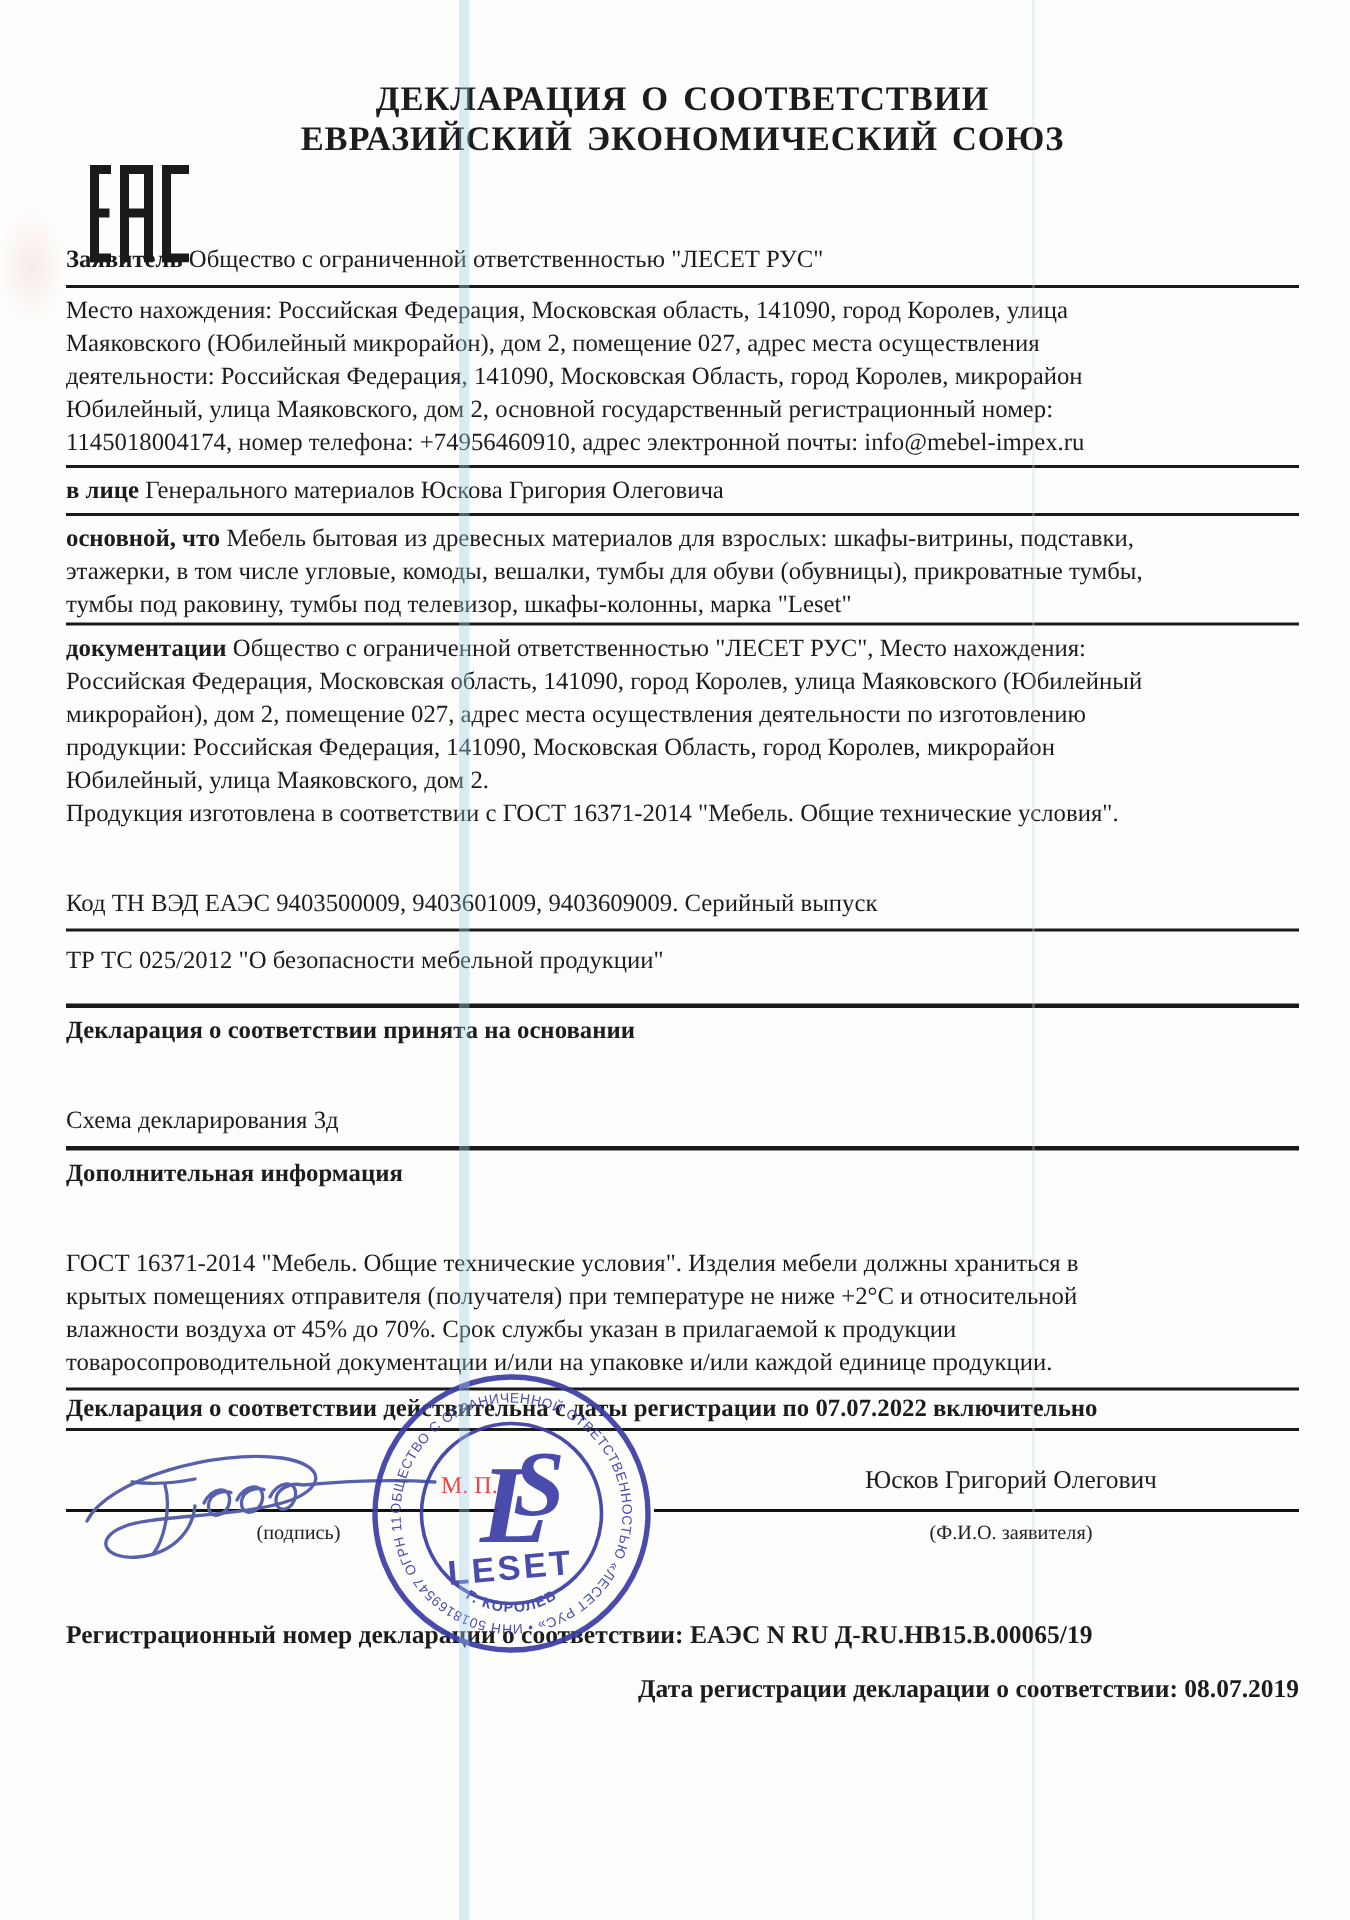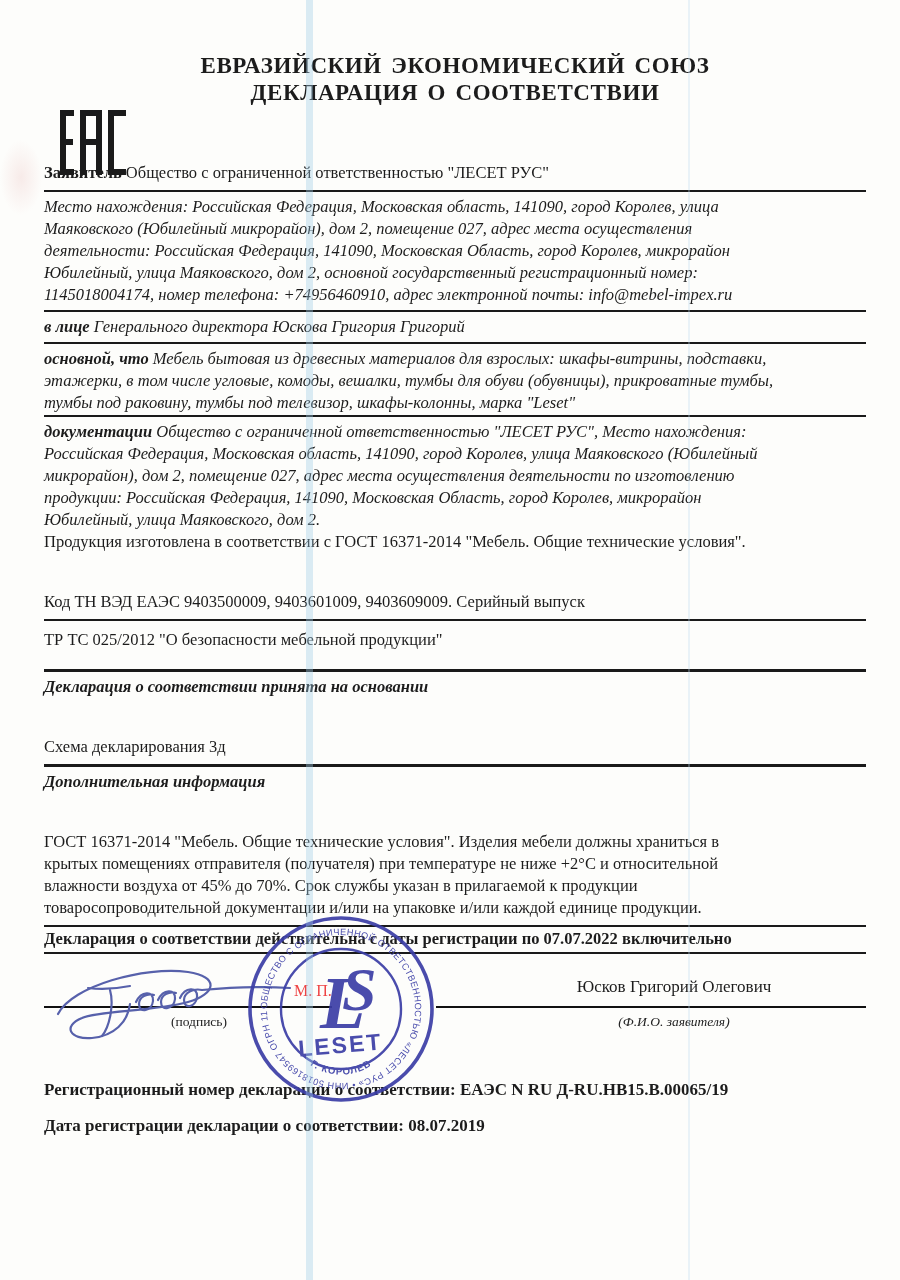--- a/index.html
+++ b/index.html
@@ -24,41 +24,41 @@
   .titles{text-align:center;font-weight:bold;font-size:23px;line-height:27px;
     letter-spacing:0.6px;word-spacing:3px;}
   .eac{position:absolute;left:60px;top:110px;}
   .sec{margin:0;}
   .mt-applicant{margin-top:56px;}
   .hr{border:0;border-top:2px solid #1a1a1a;margin:0;}
   .hr.thick{border-top-width:3px;}
   .hr.tight{margin-top:1px;}
   b{font-weight:bold;}
   .pre{white-space:pre-line;}
-  .gap4{margin-top:4px;font-style:italic;}
+  .gap4{margin-top:4px;}
   .gap6{margin-top:6px;}
   .gap8{margin-top:8px;}
   .gap10{margin-top:10px;}
   .pb6{padding-bottom:6px;margin-top:38px;}
   .pb18{padding-bottom:18px;}
   .validity{font-weight:bold;padding:1px 0 2px 0;}
   
   .sigrow{position:relative;height:112px;margin:0;}
   .sig-svg{position:absolute;left:4px;top:2px;z-index:1;}
   .line-left{position:absolute;left:0;top:52px;width:288px;border-top:2px solid #111;}
   .line-right{position:absolute;left:392px;top:52px;width:430px;border-top:2px solid #111;}
   .cap{position:absolute;font-size:13.5px;color:#222;}
   .cap.podpis{left:70px;top:57px;width:170px;text-align:center;}
-  .cap.fio{left:505px;top:57px;width:250px;text-align:center;font-style:italic;}
+  .cap.fio{left:505px;top:57px;width:250px;text-align:center;}
   .mp{position:absolute;left:250px;top:26px;font-size:16px;color:#ef4444;z-index:1;}
   .name{position:absolute;left:430px;top:22px;width:400px;text-align:center;font-size:17px;}
   .stamp{position:absolute;left:200px;top:-42px;z-index:3;opacity:0.92;}
   .regline{font-weight:bold;font-size:17px;line-height:23px;}
   .regline.first{margin-top:12px;}
-  .regline.second{margin-top:13px;}
+  .regline.second{margin-top:13px;text-align:right;}
 </style>
 </head>
 <body>
 
 <div class="page">
 
   <div class="streak main"></div>
   <div class="streak faint"></div>
   <div class="smudge"></div>
 
@@ -72,35 +72,35 @@
       <rect x="36" y="0" width="6" height="65"></rect>
       <rect x="20" y="0" width="22" height="6"></rect>
       <rect x="20" y="29" width="22" height="6"></rect>
       <rect x="48" y="0" width="6" height="65"></rect>
       <rect x="48" y="0" width="18" height="6"></rect>
       <rect x="48" y="59" width="18" height="6"></rect>
     </g>
   </svg>
 
   <div class="titles">
+    <div>ДЕКЛАРАЦИЯ О СООТВЕТСТВИИ</div>
     <div>ЕВРАЗИЙСКИЙ ЭКОНОМИЧЕСКИЙ  СОЮЗ</div>
-    <div>ДЕКЛАРАЦИЯ О СООТВЕТСТВИИ</div>
   </div>
 
   <p class="sec mt-applicant"><b>Заявитель</b> <span>Общество с ограниченной ответственностью "ЛЕСЕТ РУС"</span></p>
   <div class="hr gap6"></div>
 
   <p class="sec pre gap4">Место нахождения: Российская Федерация, Московская область, 141090, город Королев, улица
 Маяковского (Юбилейный микрорайон), дом 2, помещение 027, адрес места осуществления
 деятельности: Российская Федерация, 141090, Московская Область, город Королев, микрорайон
 Юбилейный, улица Маяковского, дом 2, основной государственный регистрационный номер:
 1145018004174, номер телефона: +74956460910, адрес электронной почты: info@mebel-impex.ru</p>
   <div class="hr gap4"></div>
 
-  <p class="sec gap4"><b>в лице</b> <span>Генерального директора Юскова Григория Григорий</span></p>
+  <p class="sec gap4"><b>в лице</b> <span>Генерального материалов Юскова Григория Олеговича</span></p>
   <div class="hr gap4"></div>
 
   <p class="sec gap4"><b>основной, что</b> <span class="pre">Мебель бытовая из древесных материалов для взрослых: шкафы-витрины, подставки,
 этажерки, в том числе угловые, комоды, вешалки, тумбы для обуви (обувницы), прикроватные тумбы,
 тумбы под раковину, тумбы под телевизор, шкафы-колонны, марка "Leset"</span></p>
   <div class="hr tight"></div>
 
   <p class="sec gap4"><b>документации</b> <span class="pre">Общество с ограниченной ответственностью "ЛЕСЕТ РУС", Место нахождения:
 Российская Федерация, Московская область, 141090, город Королев, улица Маяковского (Юбилейный
 микрорайон), дом 2, помещение 027, адрес места осуществления деятельности по изготовлению

